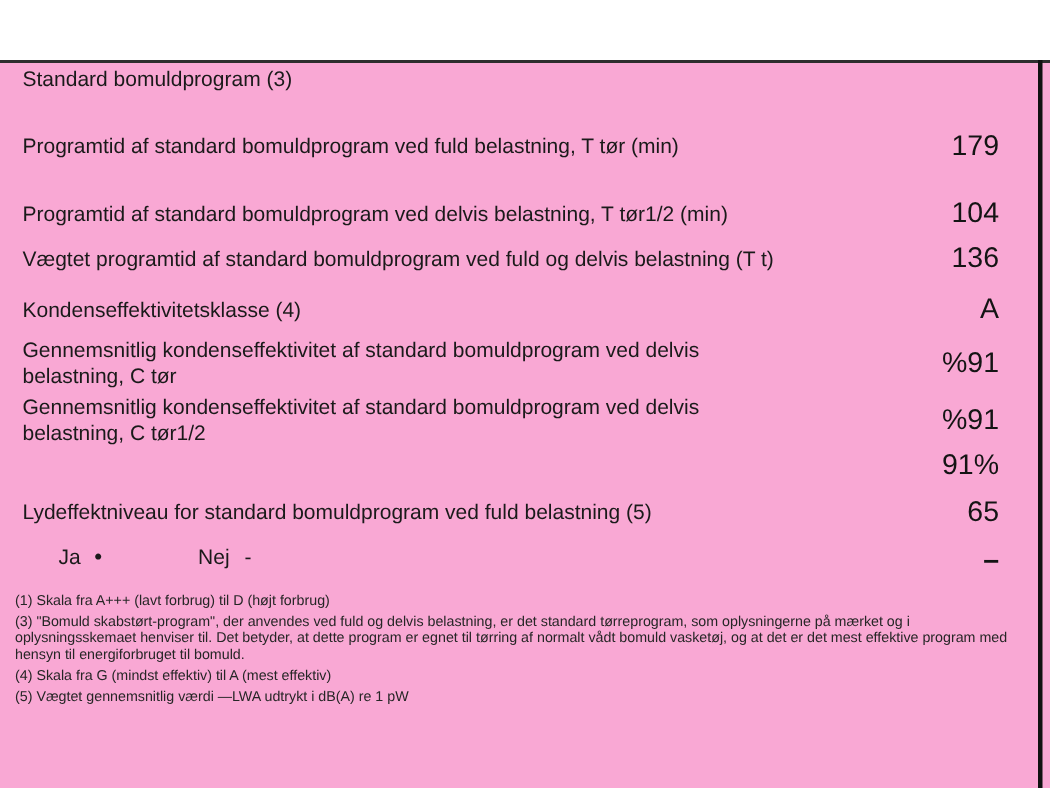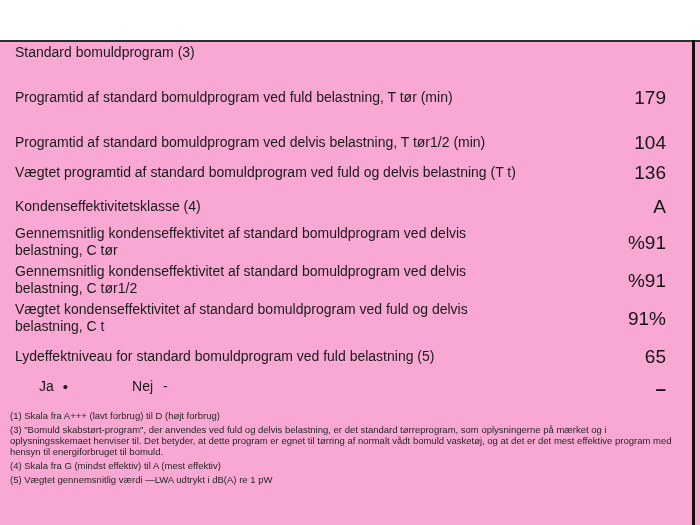--- a/index.html
+++ b/index.html
@@ -105,21 +105,20 @@
       <div class="label">Gennemsnitlig kondenseffektivitet af standard bomuldprogram ved delvis belastning, C tør</div>
       <div class="value">%91</div>
     </div>
 
     <div class="row r6">
       <div class="label">Gennemsnitlig kondenseffektivitet af standard bomuldprogram ved delvis belastning, C tør1/2</div>
       <div class="value">%91</div>
     </div>
 
     <div class="row r7">
-      <div class="label">Vægtet kondenseffektivitet af standard bomuldprogram ved fuld og delvis belastning, C t</div>
       <div class="value">91%</div>
     </div>
 
     <div class="row r8">
       <div class="label">Lydeffektniveau for standard bomuldprogram ved fuld belastning (5)</div>
       <div class="value">65</div>
     </div>
 
     <div class="row r9">
       <div class="builtin-label-block">

